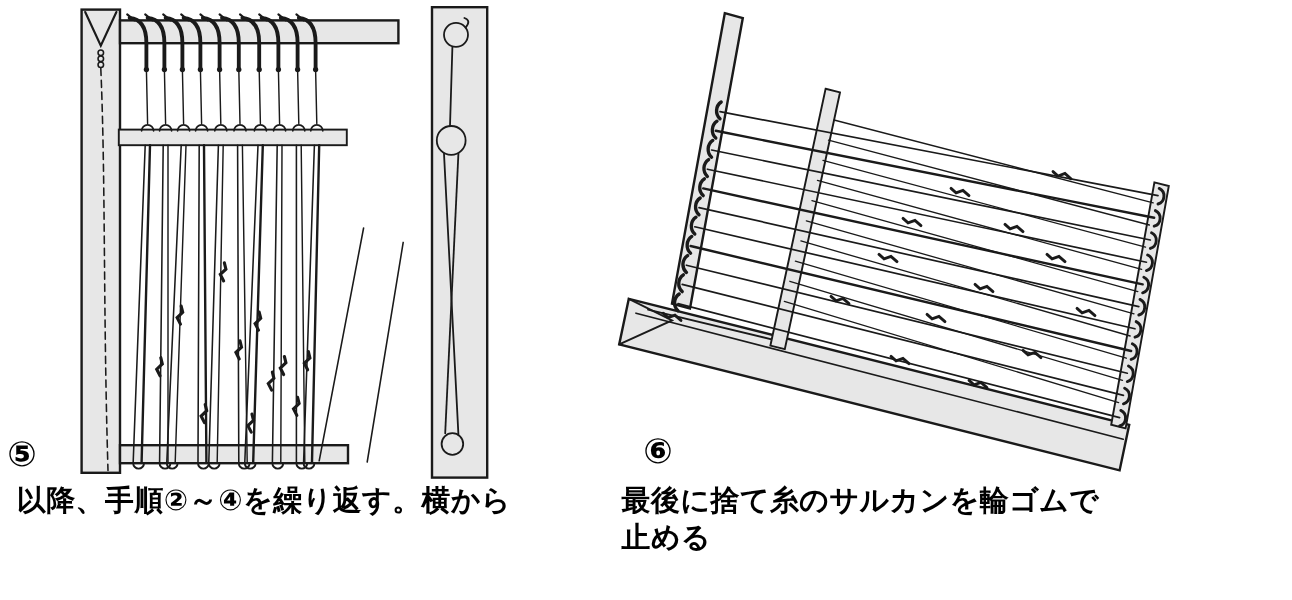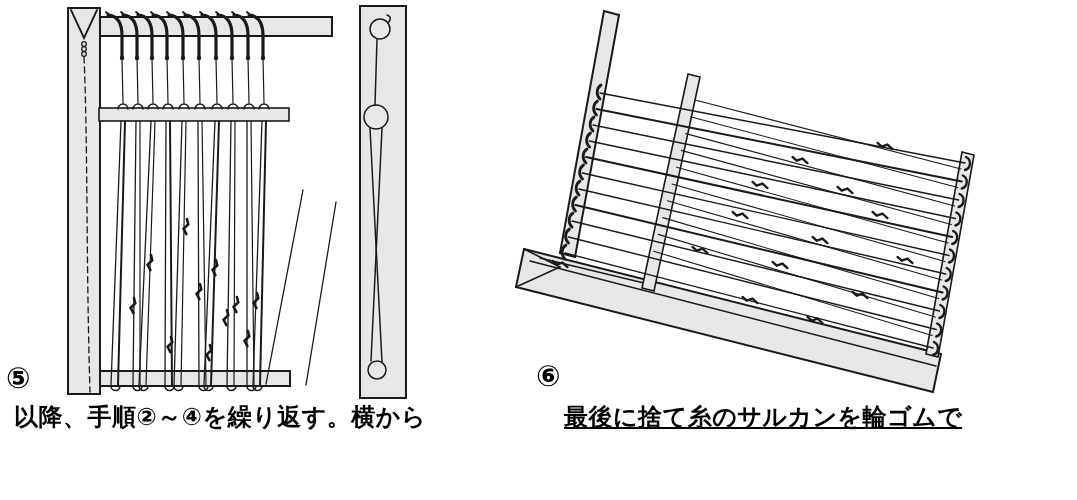--- a/index.html
+++ b/index.html
@@ -232,17 +232,18 @@
         </g>
     </g>
   </svg>
 
   <div class="marker" style="left:6px;top:364px;">⑤</div>
   <div class="caption" style="left:4px;top:402px;margin-left:10px;">
     <span>以降、手順②～④を繰り返す。横から</span>
   </div>
 
   <div class="marker" style="left:536px;top:362px;">⑥</div>
-  <div class="caption" style="left:564px;top:402px;text-decoration:underline;">
+  <div class="caption" style="left:518px;top:402px;">
     <span>最後に捨て糸のサルカンを輪ゴムで</span>
+    <span>止める</span>
   </div>
 
 </div>
 
 </body></html>

